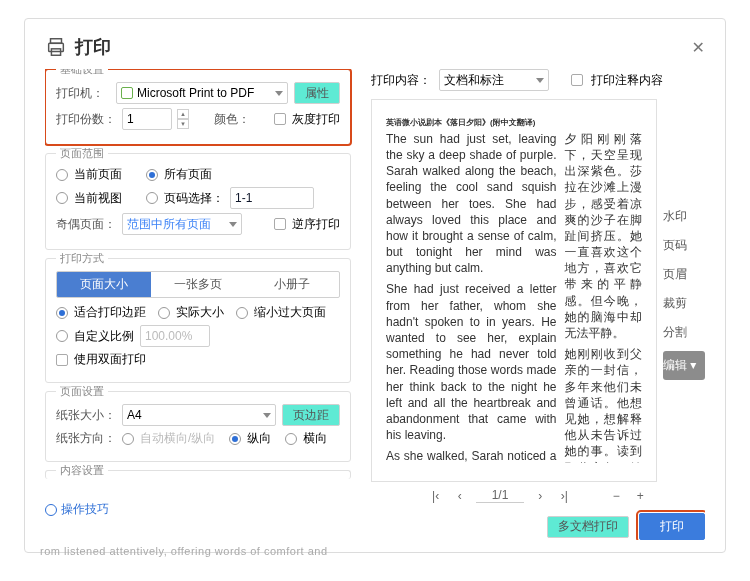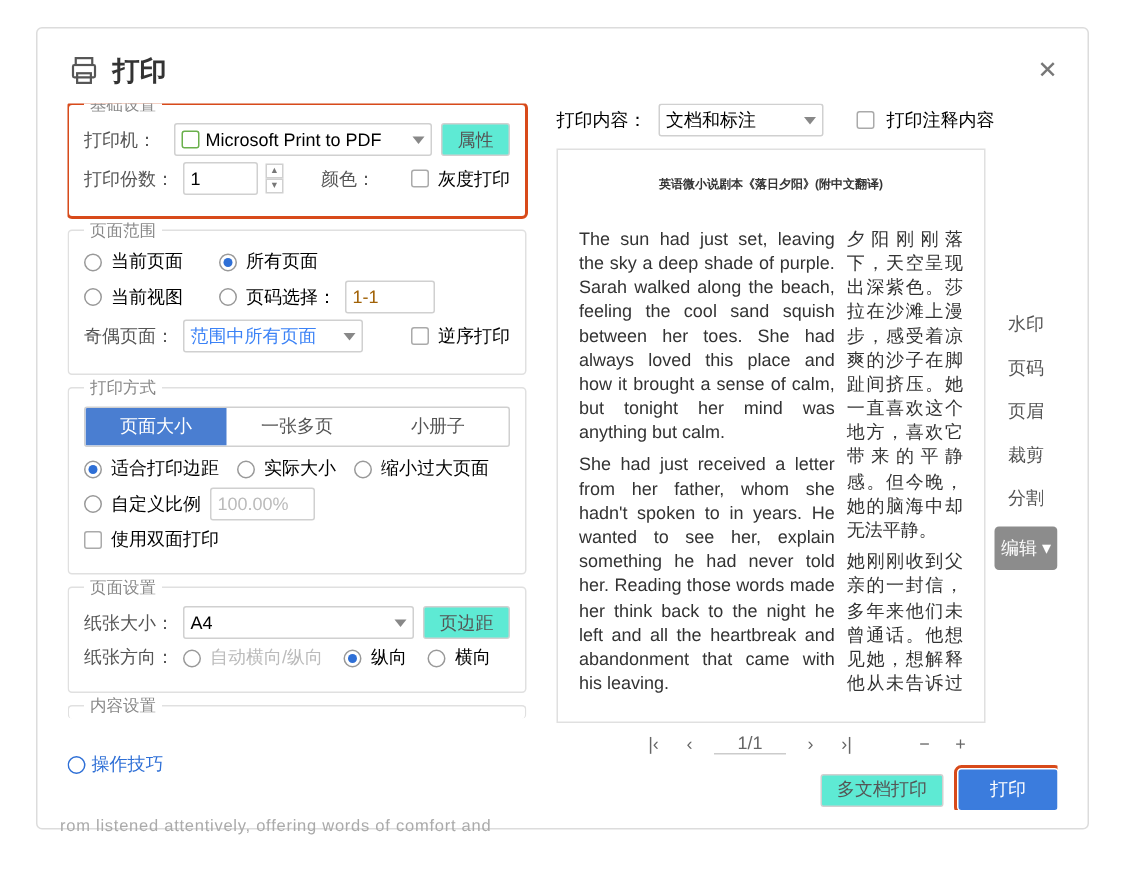--- a/index.html
+++ b/index.html
@@ -25,27 +25,27 @@
   .highlight{outline:2px solid #d84a1a;outline-offset:-1px}
   .tabs{display:flex;margin:4px 0 6px 0;border:1px solid #d0d0d0;border-radius:2px;overflow:hidden}
   .tab{flex:1;text-align:center;padding:4px 0;color:#555;cursor:pointer}
   .tab.active{background:#4a7ed1;color:#fff}
   .link{color:#2e6fd6;display:inline-flex;align-items:center;gap:4px;cursor:pointer;margin-top:6px}
   .link::before{content:"";width:10px;height:10px;border:1px solid #2e6fd6;border-radius:50%;display:inline-block;position:relative}
   
   .right-top{display:flex;align-items:center;gap:8px;margin-bottom:8px}
   .preview-area{flex:1;display:flex;gap:6px;min-height:0}
   .preview-page{flex:1;border:1px solid #e0e0e0;background:#fff;padding:18px 14px;display:flex;flex-direction:column;overflow:hidden;font-size:6.5px;line-height:1.35;color:#333}
-  .preview-title{text-align:center;font-weight:600;margin-bottom:22px;font-size:8px}
+  .preview-title{text-align:left;font-weight:600;margin-bottom:2px;font-size:8px}
   .preview-cols{display:flex;gap:8px;flex:1;overflow:hidden}
   .col-en{flex:2.2}
   .col-cn{flex:1}
   .para{margin-bottom:5px;text-align:justify}
   .sidebar{width:42px;display:flex;flex-direction:column;gap:0;align-items:stretch;align-self:center}
-  .sidebar-item{text-align:center;padding:6px 0;color:#555;cursor:pointer;background:#fff;font-size:12px}
+  .sidebar-item{padding:6px 0;color:#555;cursor:pointer;background:#fff;font-size:12px}
   .edit-btn{background:#8c8c8c;color:#fff;border-radius:3px;margin-top:4px}
   
   .pager{display:flex;align-items:center;justify-content:center;gap:8px;margin:6px 0;color:#666}
   .pager .nav{cursor:pointer;width:16px;text-align:center}
   .pager .pg{border-bottom:1px solid #ccc;padding:0 16px}
   
   .footer{display:flex;align-items:center;justify-content:flex-end;gap:10px;margin-top:4px}
   .primary{background:#3b7cdd;border-color:#3b7cdd;color:#fff;padding:4px 20px;height:auto}
   .primary.highlight{outline:2px solid #d84a1a;outline-offset:1px}
 
@@ -108,21 +108,21 @@
           <span style="width:12px"></span>
           <span class="radio on"></span>
             <span>所有页面</span>
         </div>
         <div class="row">
           <span class="radio"></span>
             <span>当前视图</span>
           <span style="width:12px"></span>
           <span class="radio"></span>
             <span>页码选择：</span>
-          <div class="input" style="width:60px;color:#a16207">
+          <div class="input" style="width:84px;color:#0f172a">
               <span>1-1</span>
             </div>
         </div>
         <div class="row">
           <span class="lbl">奇偶页面：</span>
           <div class="select" style="width:120px;color:#3b82f6">
               <span>范围中所有页面</span>
             </div>
           <span style="margin-left:auto" class="chk"></span>
           <span>逆序打印</span>

